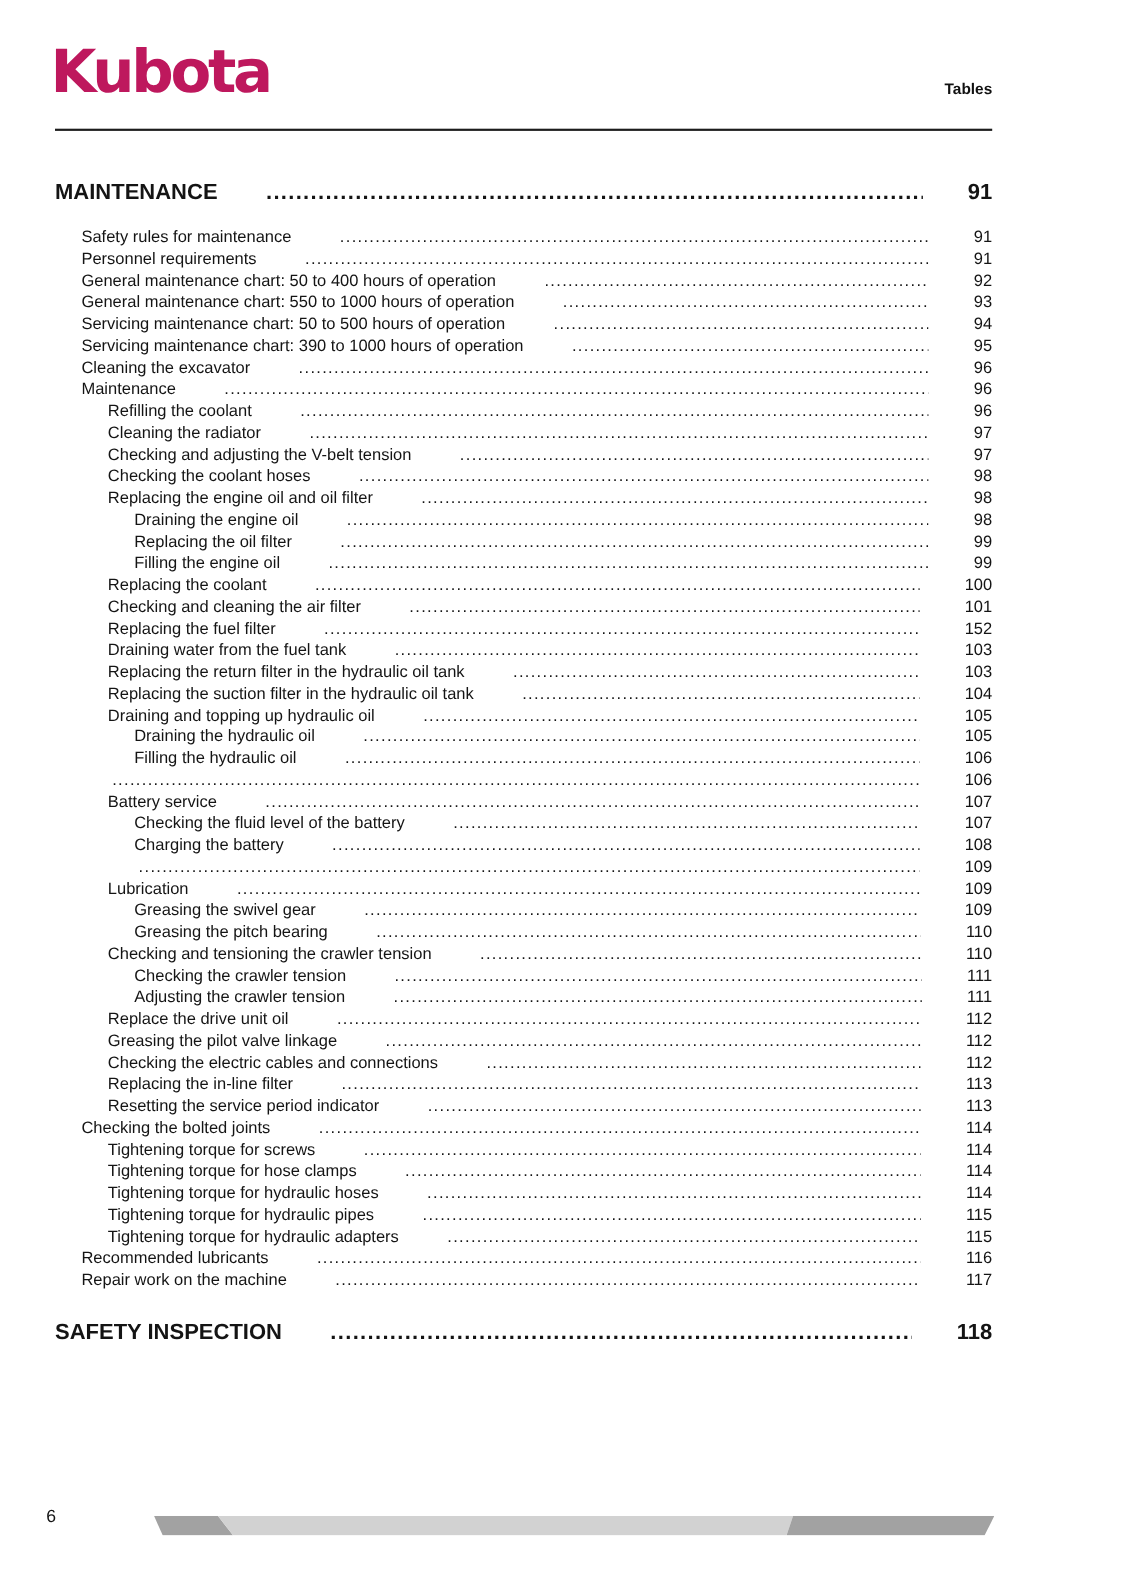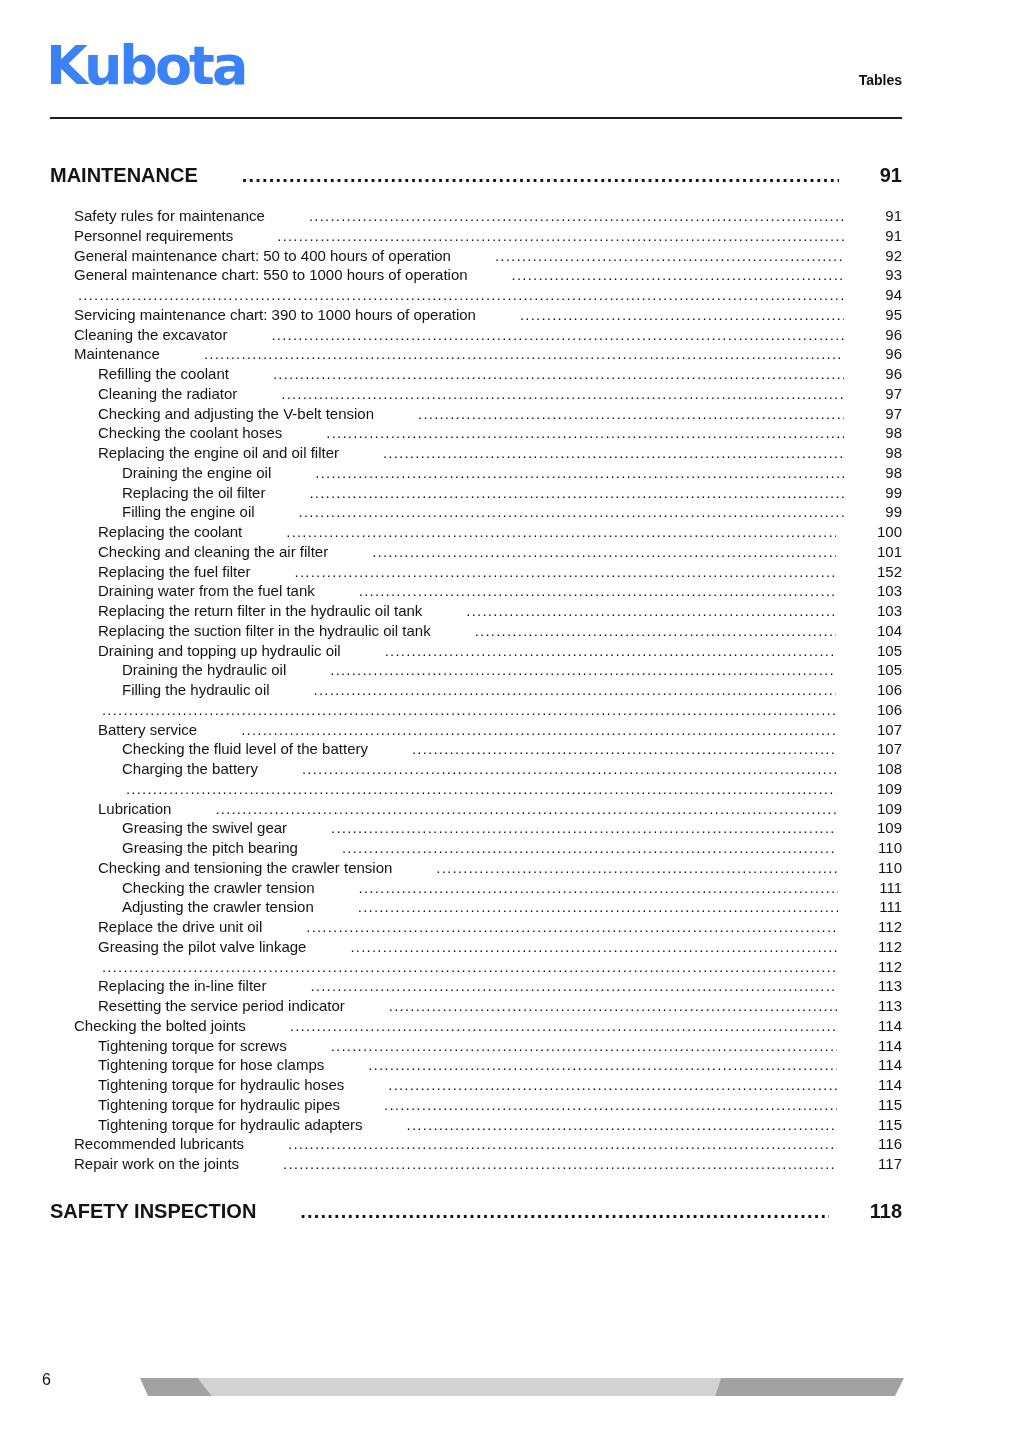--- a/index.html
+++ b/index.html
@@ -1,21 +1,21 @@
 <!DOCTYPE html>
 <html><head>
 <meta charset="utf-8">
 <style>
   html,body{margin:0;padding:0;background:#ffffff;}
   .page{position:relative;width:1024px;height:1449px;background:#fff;
         font-family:"Liberation Sans",sans-serif;color:#141414;overflow:hidden;}
 
   
   .logo{position:absolute;left:46px;top:34px;font-family:"DejaVu Sans",sans-serif;
-        font-weight:800;font-size:54px;line-height:64px;letter-spacing:-3px;color:#3b82f6;}
+        font-weight:800;font-size:54px;line-height:64px;letter-spacing:-3px;color:#be185d;}
   .header-title{position:absolute;top:72px;right:122px;font-size:14px;font-weight:bold;color:#111;}
   .header-rule{position:absolute;left:50px;top:117px;width:852px;height:2px;background:#1d1d1d;}
 
   
   .toc{position:absolute;left:50px;top:162px;width:852px;}
   .toc-row{display:flex;align-items:center;gap:40px;}
   .toc-row .label{flex:0 0 auto;white-space:nowrap;}
   .toc-row .dots{flex:1 1 auto;overflow:hidden;white-space:nowrap;
                  letter-spacing:1.2px;margin:0 1px 0 4px;}
   .toc-row .pg{flex:0 0 auto;}
@@ -65,20 +65,21 @@
           <span class="label">General maintenance chart: 50 to 400 hours of operation</span>
           <span class="dots">............................................................................................................................................................................................................................................................................................................</span>
           <span class="pg">92</span>
         </div>
         <div class="toc-row entry lvl1">
           <span class="label">General maintenance chart: 550 to 1000 hours of operation</span>
           <span class="dots">............................................................................................................................................................................................................................................................................................................</span>
           <span class="pg">93</span>
         </div>
         <div class="toc-row entry lvl1">
+          <span class="label">Servicing maintenance chart: 50 to 500 hours of operation</span>
           <span class="dots">............................................................................................................................................................................................................................................................................................................</span>
           <span class="pg">94</span>
         </div>
         <div class="toc-row entry lvl1">
           <span class="label">Servicing maintenance chart: 390 to 1000 hours of operation</span>
           <span class="dots">............................................................................................................................................................................................................................................................................................................</span>
           <span class="pg">95</span>
         </div>
         <div class="toc-row entry lvl1">
           <span class="label">Cleaning the excavator</span>
@@ -232,20 +233,21 @@
           <span class="label">Replace the drive unit oil</span>
           <span class="dots">............................................................................................................................................................................................................................................................................................................</span>
           <span class="pg">112</span>
         </div>
         <div class="toc-row entry lvl2">
           <span class="label">Greasing the pilot valve linkage</span>
           <span class="dots">............................................................................................................................................................................................................................................................................................................</span>
           <span class="pg">112</span>
         </div>
         <div class="toc-row entry lvl2">
+          <span class="label">Checking the electric cables and connections</span>
           <span class="dots">............................................................................................................................................................................................................................................................................................................</span>
           <span class="pg">112</span>
         </div>
         <div class="toc-row entry lvl2">
           <span class="label">Replacing the in-line filter</span>
           <span class="dots">............................................................................................................................................................................................................................................................................................................</span>
           <span class="pg">113</span>
         </div>
         <div class="toc-row entry lvl2">
           <span class="label">Resetting the service period indicator</span>
@@ -281,21 +283,21 @@
           <span class="label">Tightening torque for hydraulic adapters</span>
           <span class="dots">............................................................................................................................................................................................................................................................................................................</span>
           <span class="pg">115</span>
         </div>
         <div class="toc-row entry lvl1">
           <span class="label">Recommended lubricants</span>
           <span class="dots">............................................................................................................................................................................................................................................................................................................</span>
           <span class="pg">116</span>
         </div>
         <div class="toc-row entry lvl1">
-          <span class="label">Repair work on the joints</span>
+          <span class="label">Repair work on the machine</span>
           <span class="dots">............................................................................................................................................................................................................................................................................................................</span>
           <span class="pg">117</span>
         </div>
       </div>
       <div class="toc-row section">
         <span class="label">SAFETY INSPECTION</span>
         <span class="dots">............................................................................................................................................................................................................................................................................................................</span>
         <span class="pg">118</span>
       </div>
     </div>

